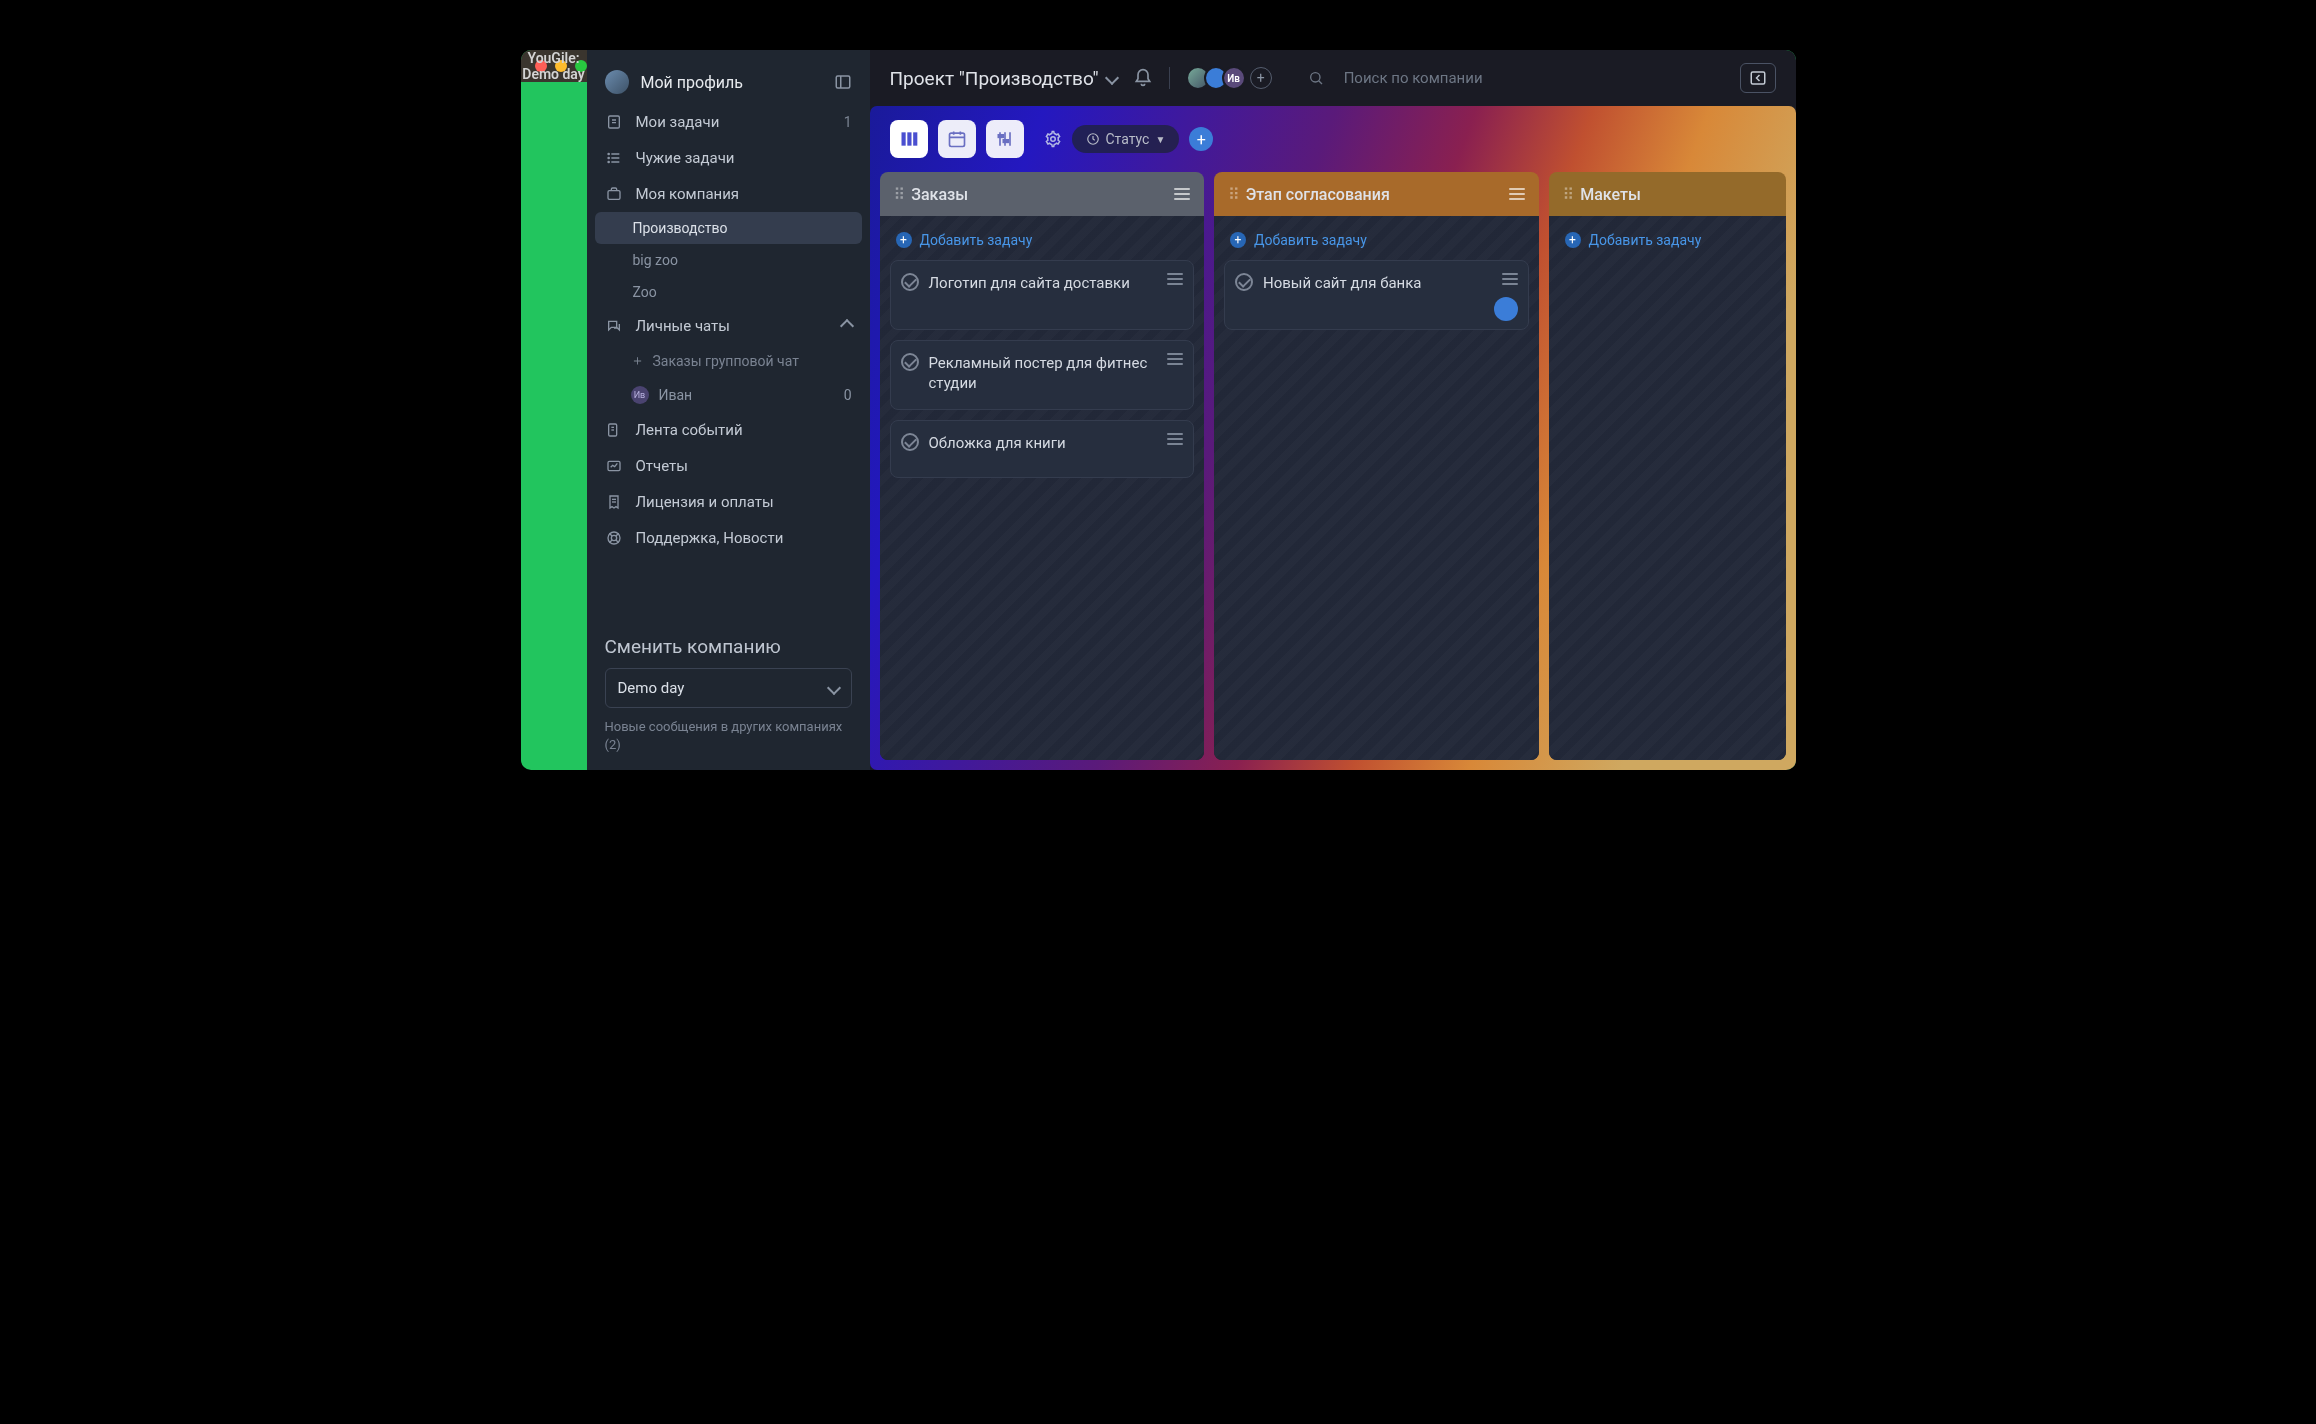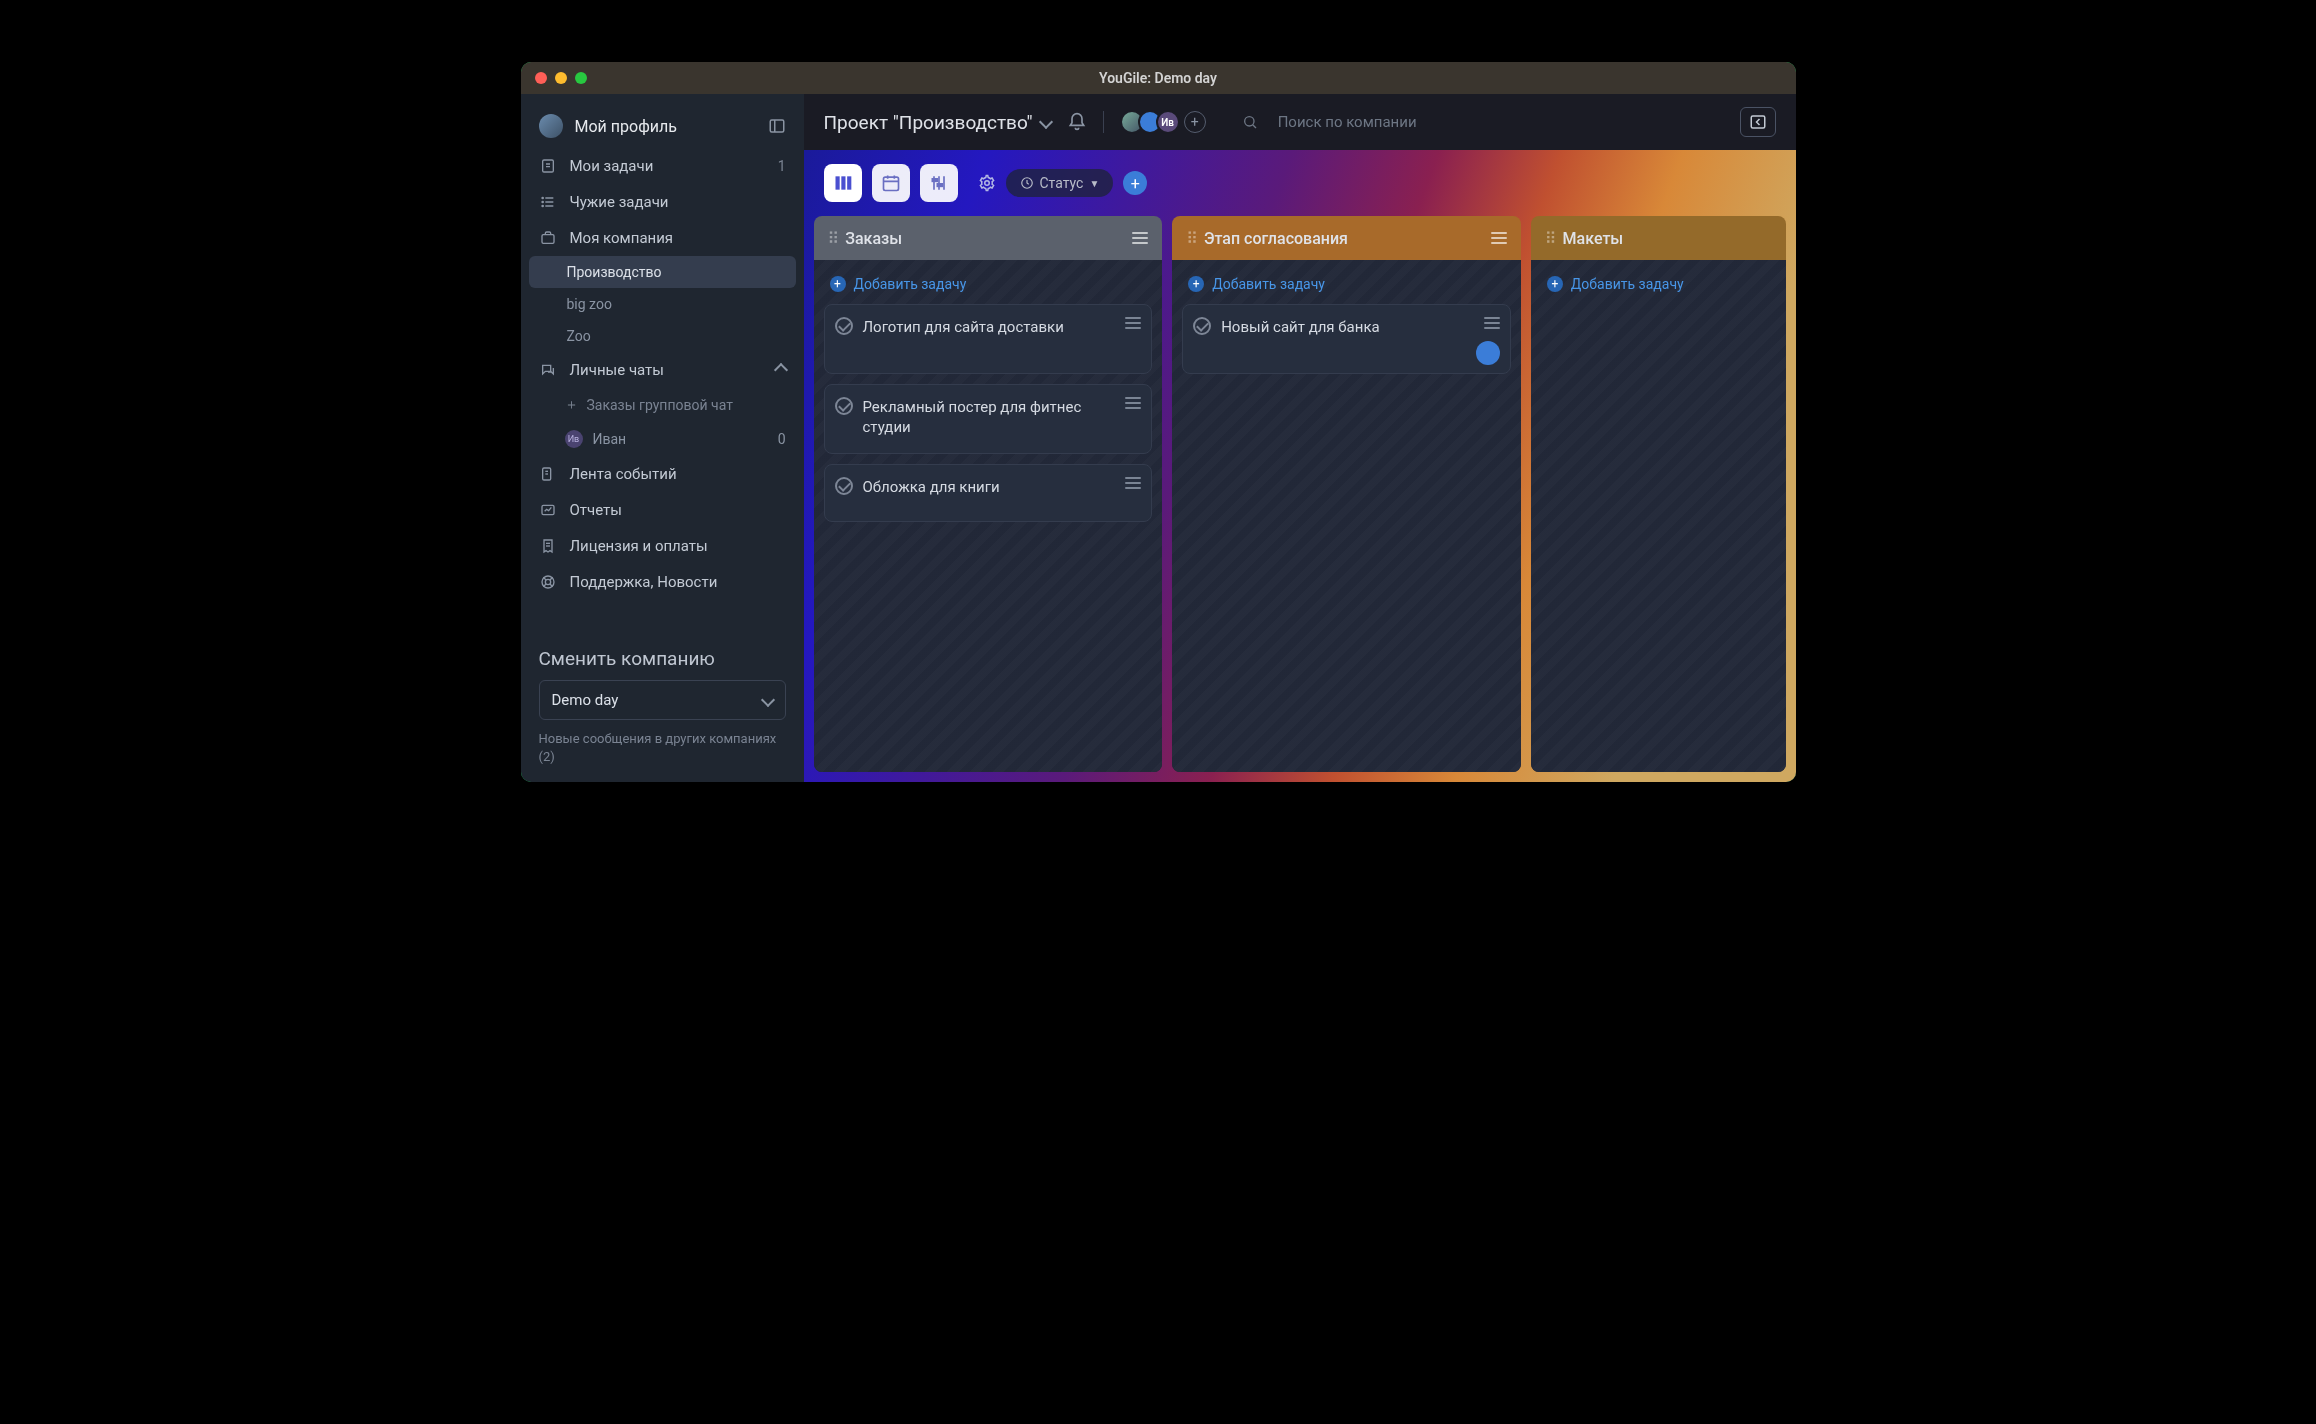--- a/index.html
+++ b/index.html
@@ -1,17 +1,17 @@
 <!DOCTYPE html>
 <html><head>
 <meta charset="utf-8">
 <style>
   * { box-sizing: border-box; margin: 0; padding: 0; font-family: -apple-system, BlinkMacSystemFont, "Segoe UI", Roboto, sans-serif; }
   body { background: #000; width: 2316px; height: 1424px; display:flex; align-items:flex-start; justify-content:center; padding-top:50px;}
-  .window { width: 1275px; height: 720px; background: #22c55e; border-radius: 10px; overflow: hidden; display:flex; flex-direction:column; box-shadow: 0 10px 40px rgba(0,0,0,.6); margin-top: 12px;}
+  .window { width: 1275px; height: 720px; background: #22c55e; border-radius: 10px; overflow: hidden; display:flex; flex-direction:row; box-shadow: 0 10px 40px rgba(0,0,0,.6);}
   .titlebar { height: 32px; background: #3a352e; display:flex; align-items:center; position:relative; }
   .traffic { display:flex; gap:8px; margin-left:14px;}
   .tl { width:12px; height:12px; border-radius:50%;}
   .tl.r{background:#ff5f57;} .tl.y{background:#febc2e;} .tl.g{background:#28c840;}
   .titletext { position:absolute; left:0; right:0; text-align:center; color:#d3d3d3; font-size:14px; font-weight:600;}
   .body { flex:1; display:flex; overflow:hidden;}
   .sidebar { width: 283px; background:#1f2630; display:flex; flex-direction:column; padding-top:10px; color:#c3cad4;}
   .prof { display:flex; align-items:center; padding:10px 18px; justify-content:space-between;}
   .prof-left{display:flex; align-items:center; gap:12px;}
   .avatar { width:24px; height:24px; border-radius:50%; background: linear-gradient(135deg,#6b8cae,#3d5166);}
@@ -38,21 +38,21 @@
   .av1{background:linear-gradient(135deg,#7a9,#456);} 
   .av2{background:#3b7dd8;} 
   .av3{background:#5a4a7a; color:#fff; font-size:10px; display:flex;align-items:center;justify-content:center; font-weight:600;}
   .av-add{width:22px;height:22px;border-radius:50%; border:1px solid #555d6e; color:#8a94a3; display:flex;align-items:center;justify-content:center; margin-left:4px; font-size:14px; cursor:pointer;}
   .search{flex:0 0 auto; display:flex; align-items:center; gap:20px; background:transparent; color:#6d7684; font-size:15px;}
   .collapse{margin-left:auto; border:1px solid #4a5264; border-radius:6px; padding:5px 8px; cursor:pointer;}
   .tabs{display:flex; align-items:flex-end; padding-left:18px; height:36px; position:relative;}
   .tab{background:#2a2fd8; background:linear-gradient(#2a2fd8,#2a2fd8); border-radius:10px 10px 0 0; padding:8px 16px; color:#fff; font-size:14px; font-weight:600; display:flex; align-items:center; gap:10px; z-index:2;}
   .tab.active{background:#1919c9;}
   .tab-add{background:#3b5fe0; border-radius:8px 8px 0 0; padding:6px 12px; color:#fff; margin-left:6px; display:flex;align-items:center; z-index:2;}
-  .board-area{flex:1; position:relative; overflow:hidden;}
+  .board-area{flex:1; position:relative; overflow:hidden;border-radius:7px;}
   .bg-grad{position:absolute; inset:0; background: linear-gradient(110deg, #1a1a9a 0%, #2418c0 15%, #5a1a7a 40%, #8a2050 52%, #c05030 62%, #d88838 72%, #cfa860 85%);}
   .toolbar{position:relative; display:flex; align-items:center; gap:10px; padding:14px 20px; z-index:3;}
   .vbtn{width:38px;height:38px; border-radius:8px; display:flex;align-items:center;justify-content:center; cursor:pointer; color:#6a6fc2;}
   .vbtn.active{background:#fff; color:#4a4fd0;}
   .vbtn:not(.active){background:rgba(255,255,255,.92);}
   .gear{color:#b3b8e4; cursor:pointer; margin-left:10px;}
   .status-pill{background:rgba(30,35,55,.75); border-radius:20px; padding:6px 14px; color:#b8bcc8; font-size:14px; display:flex;align-items:center;gap:6px; cursor:pointer;}
   .plus-circ{width:24px;height:24px;border-radius:50%; background:#3b7dd8; color:#fff; display:flex;align-items:center;justify-content:center; font-size:16px; cursor:pointer;}
   .columns{position:relative; display:flex; gap:10px; padding:0 10px 10px; z-index:3; height: calc(100% - 66px);}
   .col{width:356px; display:flex; flex-direction:column; border-radius:8px; overflow:hidden;}

